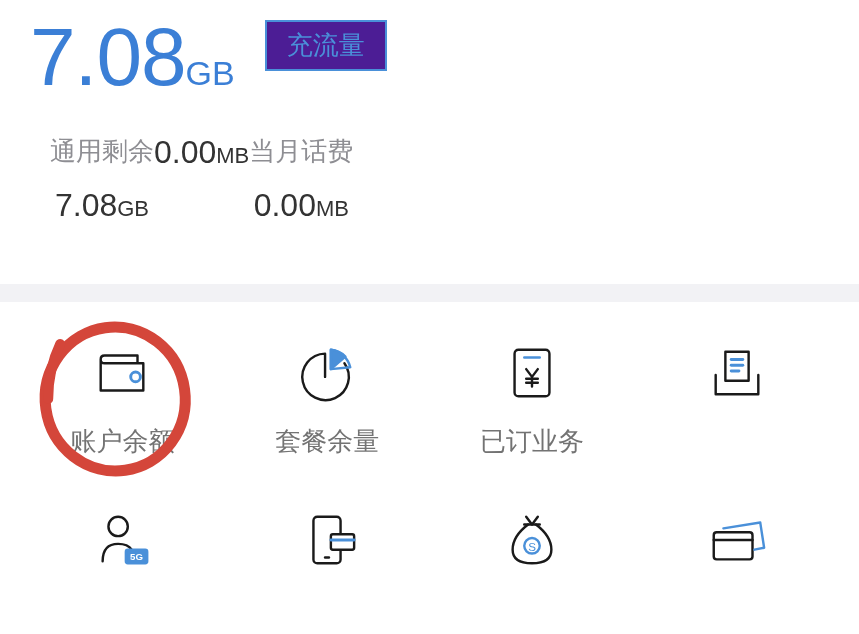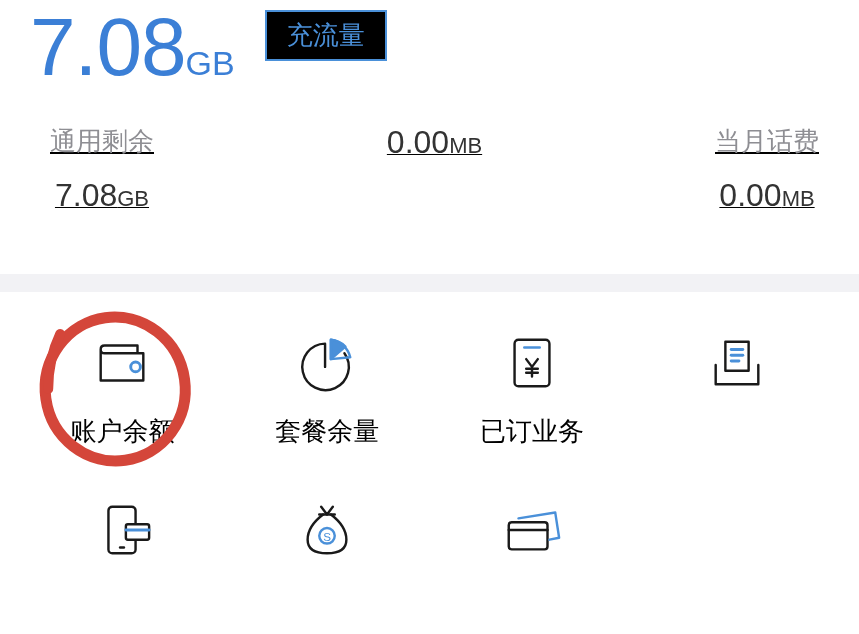--- a/index.html
+++ b/index.html
@@ -8,21 +8,21 @@
       box-sizing: border-box;
     }
     body {
       font-family: -apple-system, BlinkMacSystemFont, "PingFang SC", "Microsoft YaHei", sans-serif;
       background: #fff;
       width: 859px;
       height: 634px;
       overflow: hidden;
     }
     .data-header {
-      padding: 0 20px 30px 30px;
+      padding: 10px 20px 30px 30px;
       background: #fff;
     }
     .data-main {
       display: flex;
       align-items: baseline;
       gap: 20px;
       margin-bottom: 30px;
     }
     .data-value {
       font-size: 82px;
@@ -34,32 +34,31 @@
       font-size: 34px;
       font-weight: 400;
       color: #3b7fd6;
     }
     .recharge-btn {
       display: inline-block;
       border: 2px solid #4a90d9;
       color: #4a90d9;
       font-size: 26px;
       padding: 6px 20px;
-      background: #000000;
+      background: #4c1d95;
       cursor: pointer;
       margin-left: 10px;
       align-self: center;
       position: relative;
       top: -12px;
     }
     .stats-row {
       display: flex;
-      justify-content: space-between;
+      justify-content: flex-start;
       padding: 0 20px;
-      text-decoration: underline;
     }
     .stat-item {
       text-align: center;
     }
     .stat-label {
       font-size: 26px;
       color: #8e8e93;
       margin-bottom: 18px;
     }
     .stat-value {
@@ -85,21 +84,21 @@
     .icon-item {
       display: flex;
       flex-direction: column;
       align-items: center;
       gap: 20px;
       cursor: pointer;
       position: relative;
     }
     .icon-label {
       font-size: 26px;
-      color: #000000;
+      color: #737373;
     }
     .icon-svg {
       width: 62px;
       height: 62px;
     }
     .annotation-circle {
       position: absolute;
       top: -28px;
       left: 50%;
       transform: translateX(-54%);
@@ -175,20 +174,28 @@
   <div class="icon-item">
     <svg class="icon-svg" viewBox="0 0 64 64" fill="none" stroke="#1a1a1a" stroke-width="2.5" stroke-linecap="round" stroke-linejoin="round">
       <path d="M10 34 L10 54 L54 54 L54 34"></path>
       <path d="M20 10 L20 40 L44 40 L44 10 L20 10" fill="#fff"></path>
       <line x1="26" y1="18" x2="38" y2="18" stroke="#4a90d9" stroke-width="3"></line>
       <line x1="26" y1="24" x2="38" y2="24" stroke="#4a90d9" stroke-width="3"></line>
       <line x1="26" y1="30" x2="34" y2="30" stroke="#4a90d9" stroke-width="3"></line>
     </svg>
   </div>
 
+  <div class="icon-item">
+    <svg class="icon-svg" viewBox="0 0 64 64" fill="none" stroke="#1a1a1a" stroke-width="2.5" stroke-linecap="round" stroke-linejoin="round">
+      <circle cx="28" cy="18" r="10"></circle>
+      <path d="M12 54 Q12 36 28 36 Q38 36 42 42"></path>
+      <rect x="36" y="42" width="22" height="14" rx="2" fill="#4a90d9" stroke="#4a90d9"></rect>
+      <text x="47" y="53" font-size="10" fill="#fff" text-anchor="middle" stroke="none" font-family="sans-serif" font-weight="bold">5G</text>
+    </svg>
+  </div>
 
   <div class="icon-item">
     <svg class="icon-svg" viewBox="0 0 64 64" fill="none" stroke="#1a1a1a" stroke-width="2.5" stroke-linecap="round" stroke-linejoin="round">
       <rect x="18" y="8" width="28" height="48" rx="4"></rect>
       <line x1="30" y1="50" x2="34" y2="50"></line>
       <rect x="36" y="26" width="24" height="16" rx="2" fill="#fff"></rect>
       <line x1="36" y1="32" x2="60" y2="32" stroke="#4a90d9" stroke-width="3"></line>
     </svg>
   </div>
 

